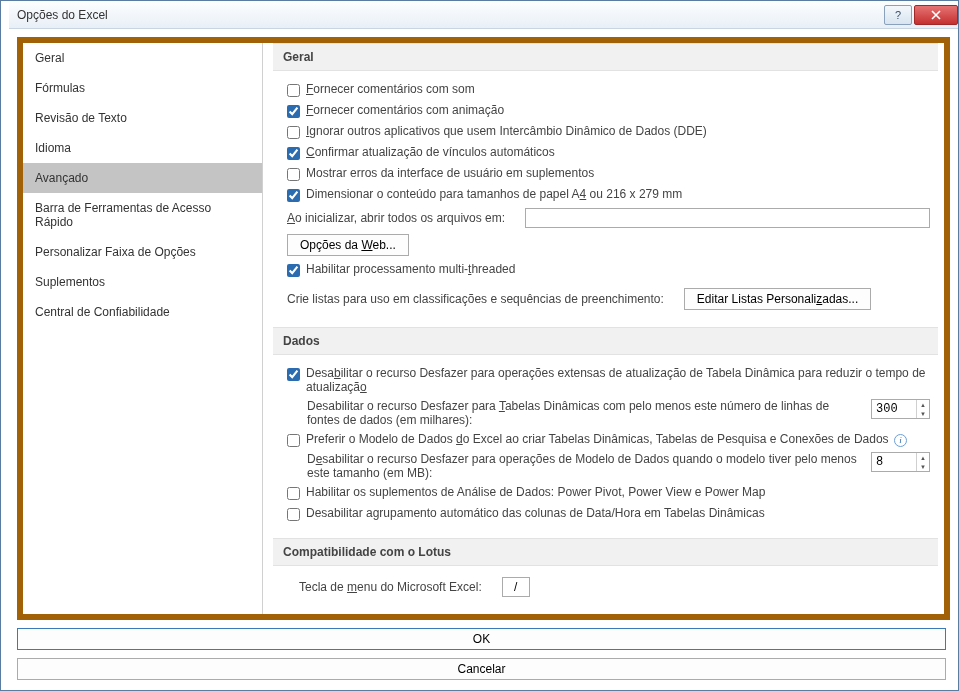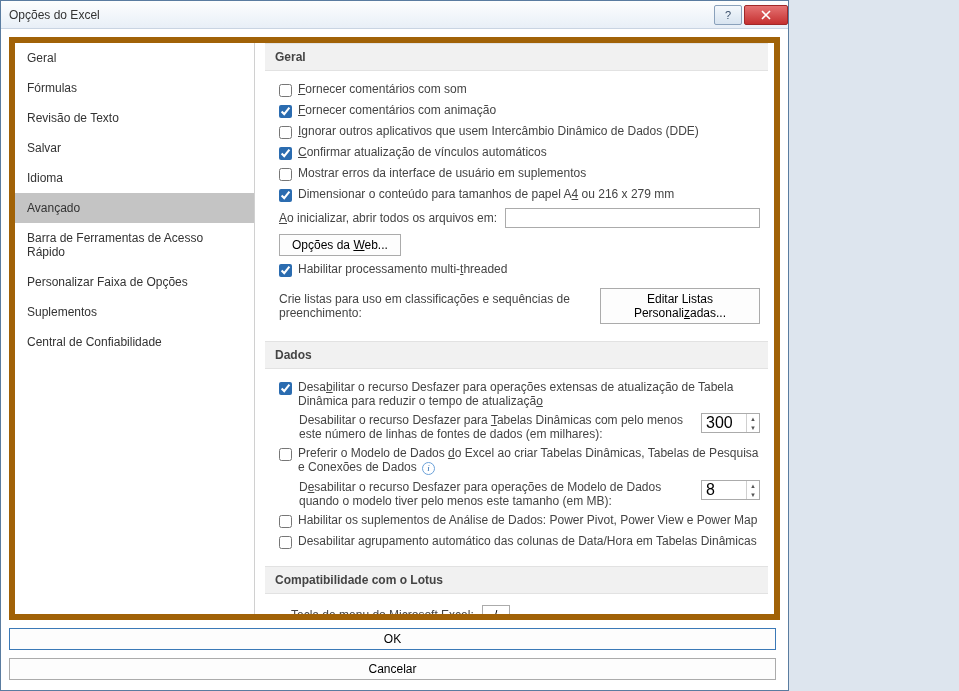--- a/index.html
+++ b/index.html
@@ -6,26 +6,27 @@
 body {
   font-family: "Segoe UI", Tahoma, sans-serif;
   font-size: 12px;
   background: #dde5ee;
   color: #444;
   width: 959px;
   height: 691px;
   overflow: hidden;
 }
 .window {
-  width: 789px;
+  width: 959px;
   height: 691px;
   background: #fff;
   border: 1px solid #5a7ca0;
   display: flex;
   flex-direction: column;
+  padding-left: 8px;
 }
 .titlebar {
   height: 28px;
   background: linear-gradient(#fdfefe, #e8eff7);
   border-bottom: 1px solid #c9d4e2;
   display: flex;
   align-items: center;
   padding: 0 0 0 8px;
 }
 .titlebar-title {
@@ -111,21 +112,21 @@
   margin-top: 2px;
   width: 13px; height: 13px;
   accent-color: #2b6cb0;
 }
 .opt-label { flex: 1; color: #444; }
 .indent { padding-left: 34px; }
 .sub-line {
   display: flex;
   align-items: center;
   padding: 3px 8px 3px 14px;
-  gap: 8px;
+  gap: 20px;
 }
 .text-input {
   border: 1px solid #ababab;
   height: 20px;
   padding: 1px 4px;
   font-size: 12px;
   font-family: inherit;
 }
 .btn {
   border: 1px solid #ababab;
@@ -139,22 +140,22 @@
 .spinner-wrap {
   display: flex;
   align-items: stretch;
   border: 1px solid #ababab;
   height: 20px;
 }
 .spinner-wrap input {
   border: none;
   width: 44px;
   padding: 0 4px;
-  font-size: 16px;
-  font-family: Liberation Sans, sans-serif;
+  font-size: 12px;
+  font-family: Liberation Mono, monospace;
   text-align: left;
 }
 .spinner-btns {
   display: flex;
   flex-direction: column;
   border-left: 1px solid #d0d0d0;
 }
 .spinner-btns span {
   width: 12px;
   flex: 1;
@@ -219,21 +220,20 @@
     </div>
   </div>
 
   <div class="dialog-body">
     <div class="content-row">
 
       <div class="sidebar">
         <div class="sidebar-item">Geral</div>
         <div class="sidebar-item">Fórmulas</div>
         <div class="sidebar-item">Revisão de Texto</div>
-        <div class="sidebar-item">Salvar</div>
         <div class="sidebar-item">Idioma</div>
         <div class="sidebar-item selected">Avançado</div>
         <div class="sidebar-item">Barra de Ferramentas de Acesso Rápido</div>
         <div class="sidebar-item">Personalizar Faixa de Opções</div>
         <div class="sidebar-item">Suplementos</div>
         <div class="sidebar-item">Central de Confiabilidade</div>
       </div>
 
       <div class="main-pane">
         <div class="scroll-area">

